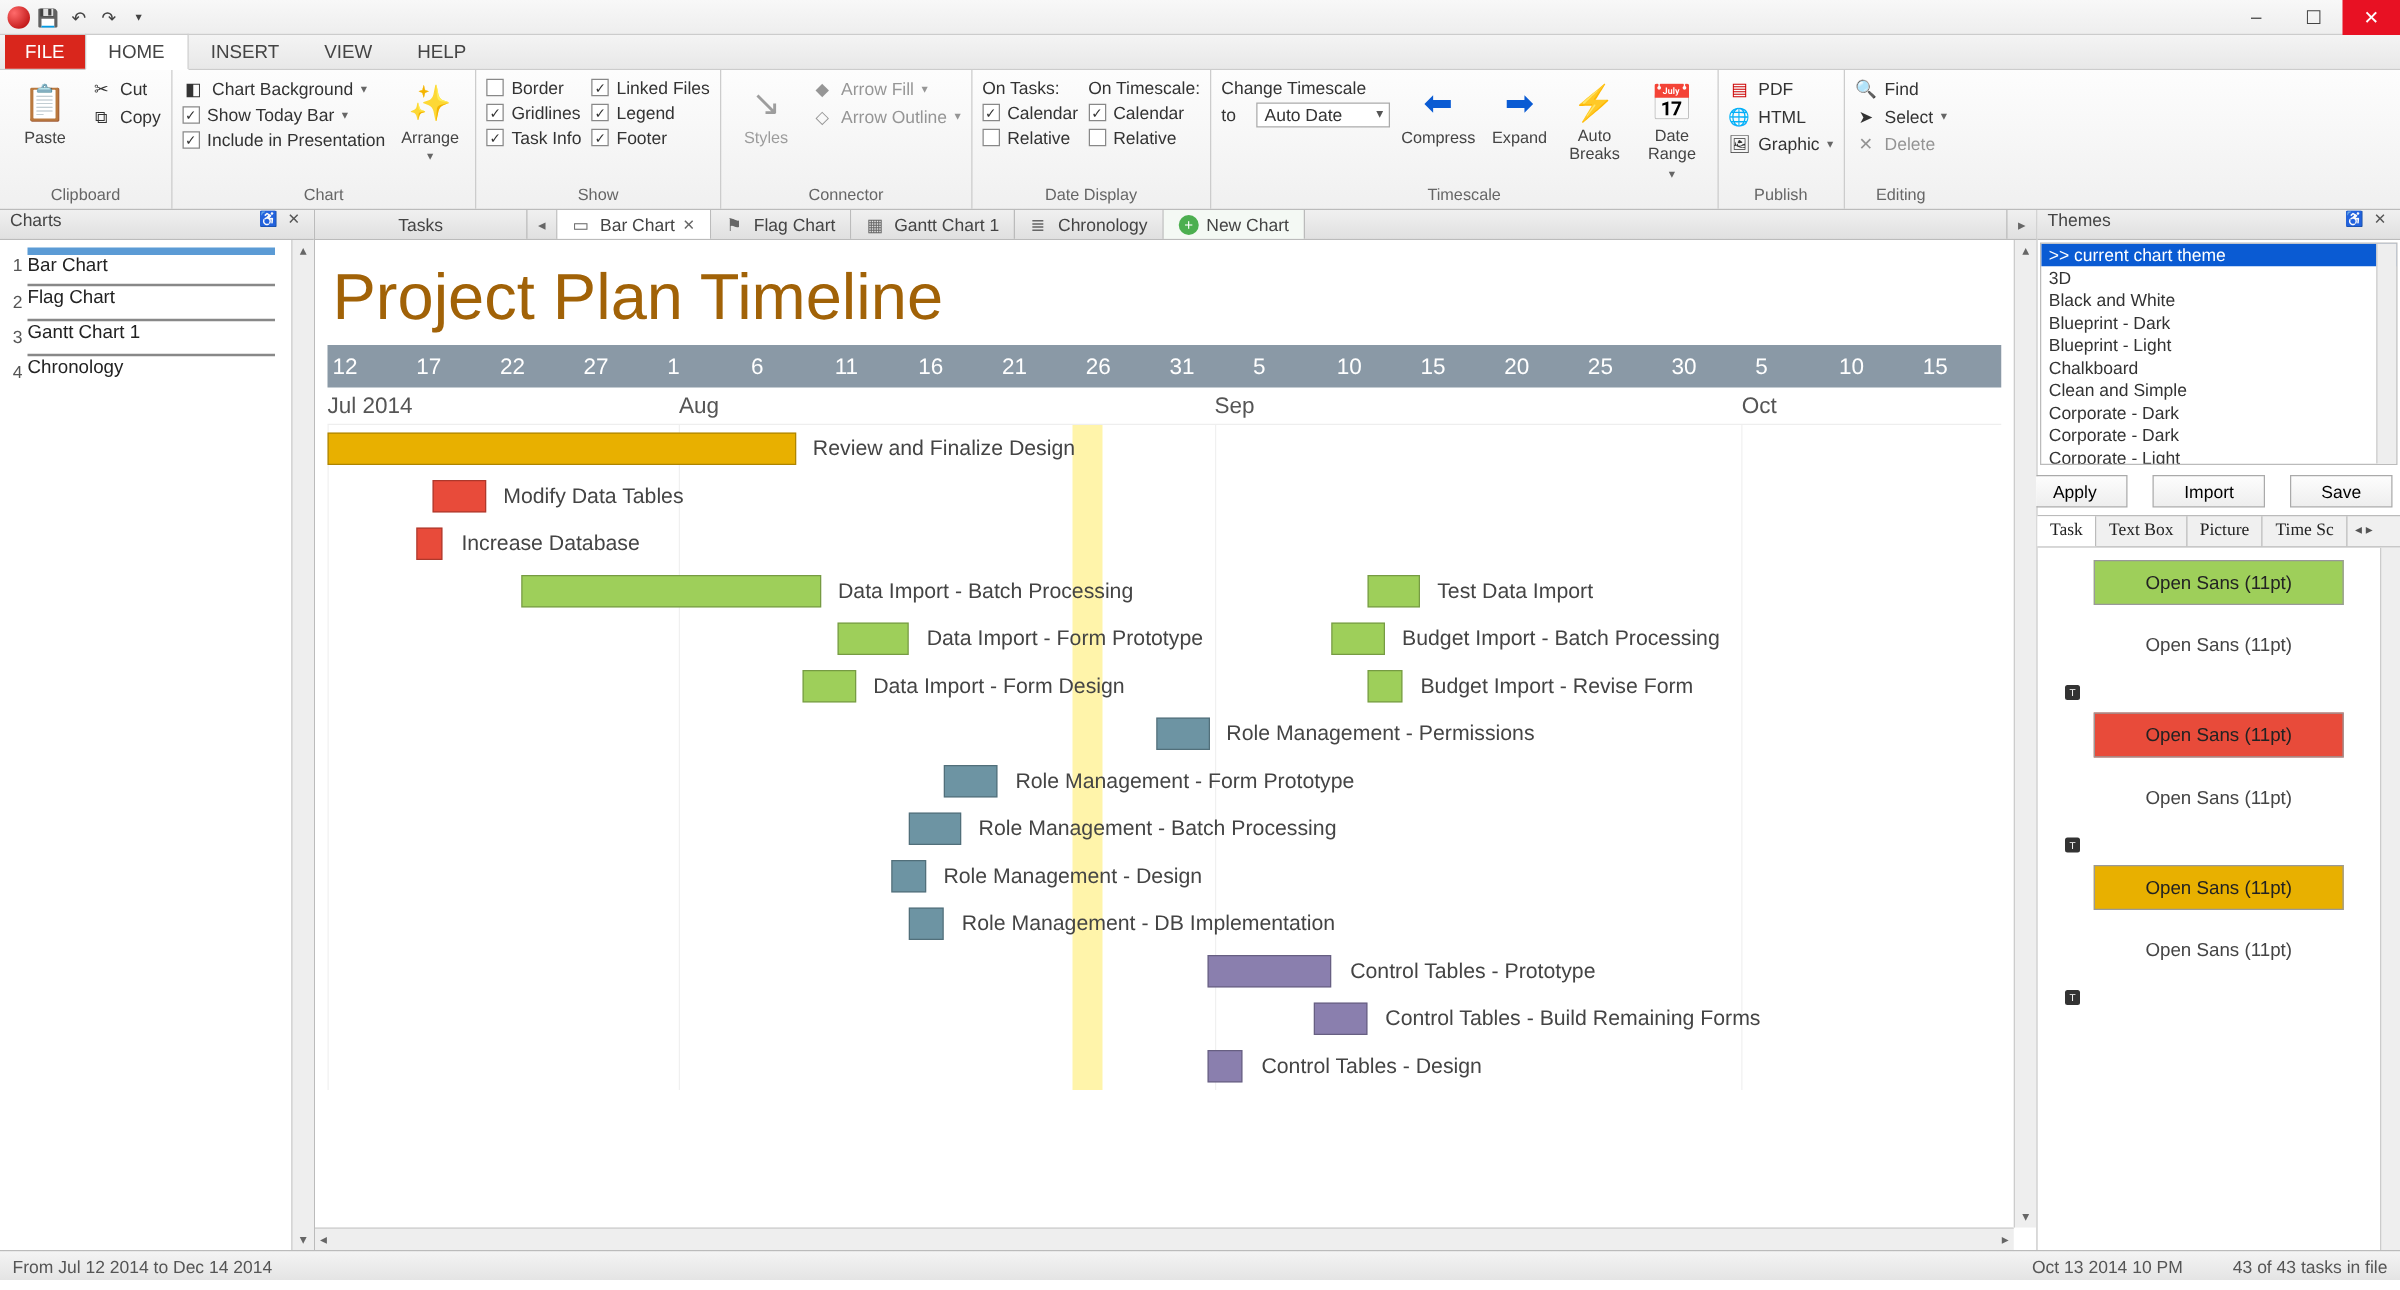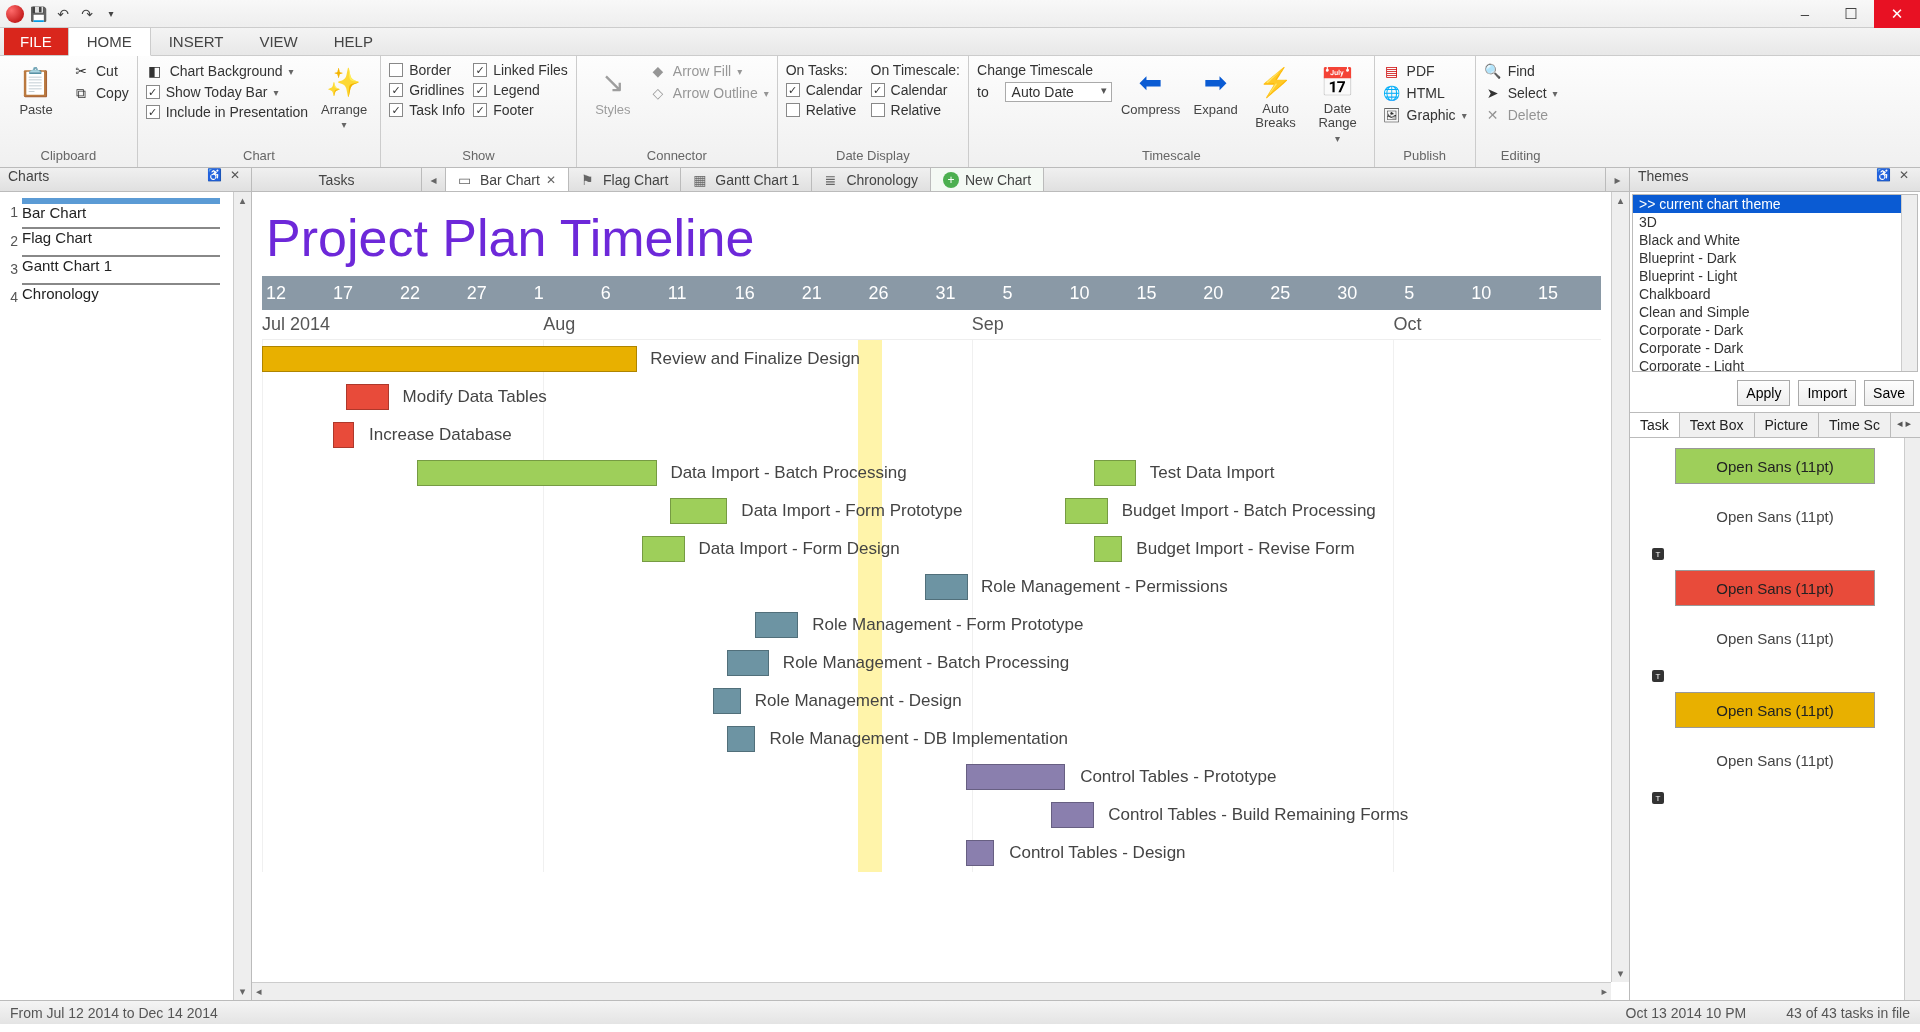--- a/index.html
+++ b/index.html
@@ -61,42 +61,42 @@
 .doctab.new { background: #f4f9f4; }
 .doctab.tasks { width: 170px; justify-content: center; }
 .doctabs .arrow { width: 24px; display: flex; align-items: center; justify-content: center; color: #666; border-right: 1px solid #bbb; font-size: 12px; }
 .doctabs .spacer { flex: 1; }
 
 
 .canvas-wrap { flex: 1; position: relative; overflow: hidden; background: #fff; }
 .canvas-sb-v { position: absolute; right: 0; top: 0; bottom: 18px; width: 18px; background: #eee; border-left: 1px solid #ccc; display: flex; flex-direction: column; align-items: center; justify-content: space-between; font-size: 11px; color: #666; padding: 2px 0; }
 .canvas-sb-h { position: absolute; left: 0; right: 18px; bottom: 0; height: 18px; background: #eee; border-top: 1px solid #ccc; display: flex; align-items: center; font-size: 11px; color: #666; }
 .canvas { position: absolute; left: 0; top: 0; right: 18px; bottom: 18px; padding: 16px 10px 0 10px; }
-.chart-title { font-size: 52px; font-weight: 300; color: #6d28d9; padding: 0 0 8px 4px; }
+.chart-title { font-size: 52px; font-weight: 300; color: #a16207; padding: 0 0 8px 4px; }
 .ruler { height: 34px; background: #8a99a6; color: #fff; display: flex; align-items: center; position: relative; }
 .ruler .tick { flex: 1; text-align: left; padding-left: 4px; font-size: 18px; }
 .monthrow { height: 30px; position: relative; font-size: 18px; color: #555; border-bottom: 1px solid #eee; }
 .monthrow span { position: absolute; top: 4px; }
 .bars { position: relative; }
 .bar-row { height: 38px; position: relative; display: flex; align-items: center; }
 .bar { position: absolute; height: 26px; border: 1px solid rgba(0,0,0,.25); }
 .bar-label { position: absolute; font-size: 17px; color: #444; white-space: nowrap; }
 .today-line { position: absolute; top: 0; bottom: 0; width: 24px; background: rgba(255,235,100,.55); }
 .grid-v { position: absolute; top: 0; bottom: 0; width: 1px; background: rgba(0,0,0,.06); }
 
 
 .themes-panel { width: 290px; display: flex; flex-direction: column; }
 .theme-list { height: 178px; border: 1px solid #bbb; margin: 2px; overflow: hidden; font-size: 14px; background: #fff; position: relative; }
 .theme-list .item { padding: 1px 6px; color: #333; }
 .theme-list .item.sel { background: #0a5bd3; color: #fff; }
 .theme-list .sb { position: absolute; right: 0; top: 0; bottom: 0; width: 16px; background: #eee; border-left: 1px solid #ccc; }
 .theme-btns { display: flex; justify-content: flex-end; gap: 8px; padding: 6px; }
-.theme-btns button { border: 1px solid #aaa; background: linear-gradient(#fdfdfd,#eee); padding: 4px 8px; font-size: 14px; }
+.theme-btns button { border: 1px solid #aaa; background: linear-gradient(#fdfdfd,#eee); padding: 4px 24px; font-size: 14px; margin-left: 12px; }
 .prop-tabs { display: flex; border-top: 1px solid #bbb; border-bottom: 1px solid #bbb; background: #f0f0f0; font-size: 14px; }
-.prop-tabs .ptab { padding: 4px 10px; border-right: 1px solid #bbb; }
+.prop-tabs .ptab { padding: 4px 10px; border-right: 1px solid #bbb; font-family: Liberation Serif, serif; }
 .prop-tabs .ptab.active { background: #fff; }
 .prop-tabs .nav { padding: 4px 6px; font-size: 11px; color: #555; }
 .swatches { flex: 1; overflow: hidden; padding: 10px; position: relative; }
 .swatch { width: 200px; height: 36px; border: 1px solid #999; margin: 0 auto 14px auto; display: flex; align-items: center; justify-content: center; font-size: 15px; }
 .swatch.plain { border: none; color: #444; }
 .swatches .sb { position: absolute; right: 0; top: 0; bottom: 0; width: 16px; background: #eee; border-left: 1px solid #ccc; }
 .tiny-sq { width: 12px; height: 12px; background: #333; border-radius: 2px; margin: 4px 0 10px 12px; color: #fff; font-size: 8px; display: flex; align-items: center; justify-content: center; }
 
 
 .statusbar { height: 24px; background: linear-gradient(#f4f4f4,#e4e4e4); border-top: 1px solid #bbb; display: flex; align-items: center; padding: 0 10px; font-size: 14px; color: #555; }

